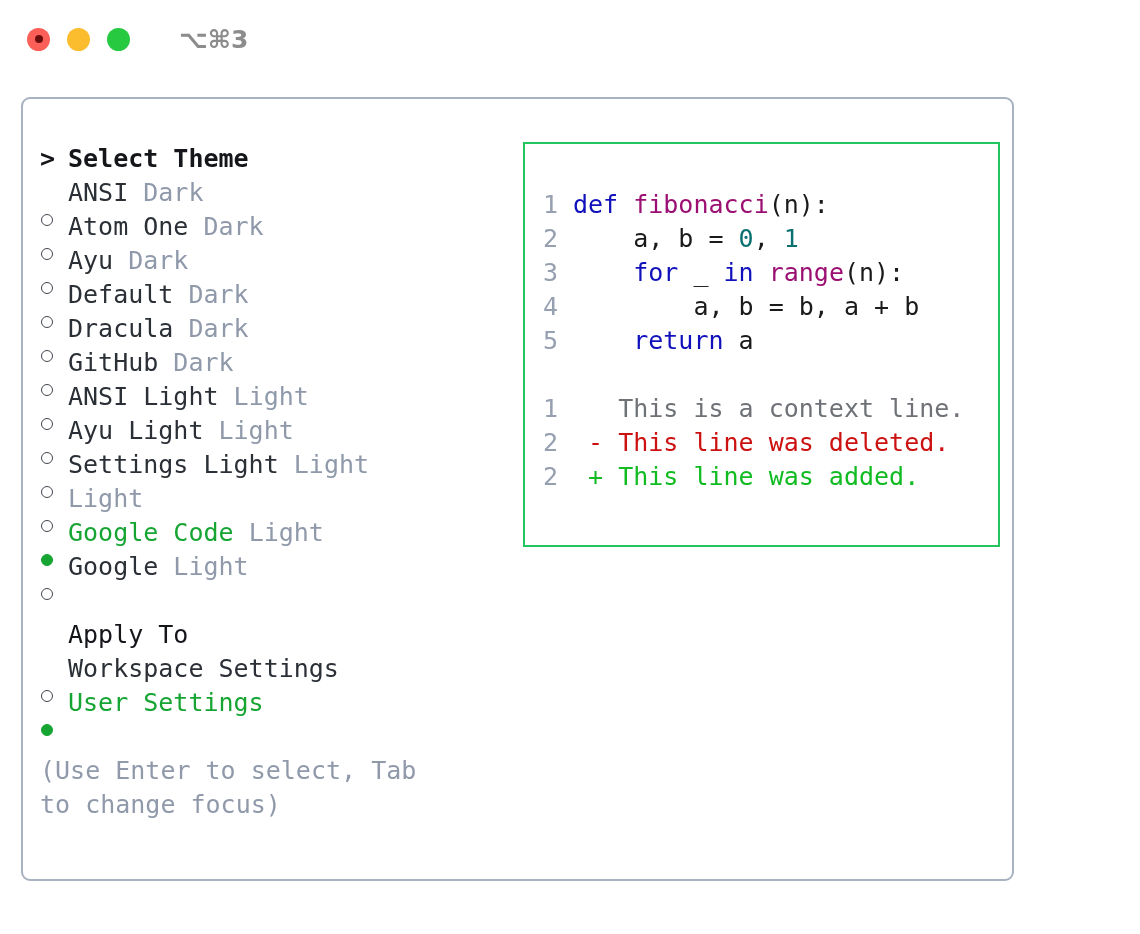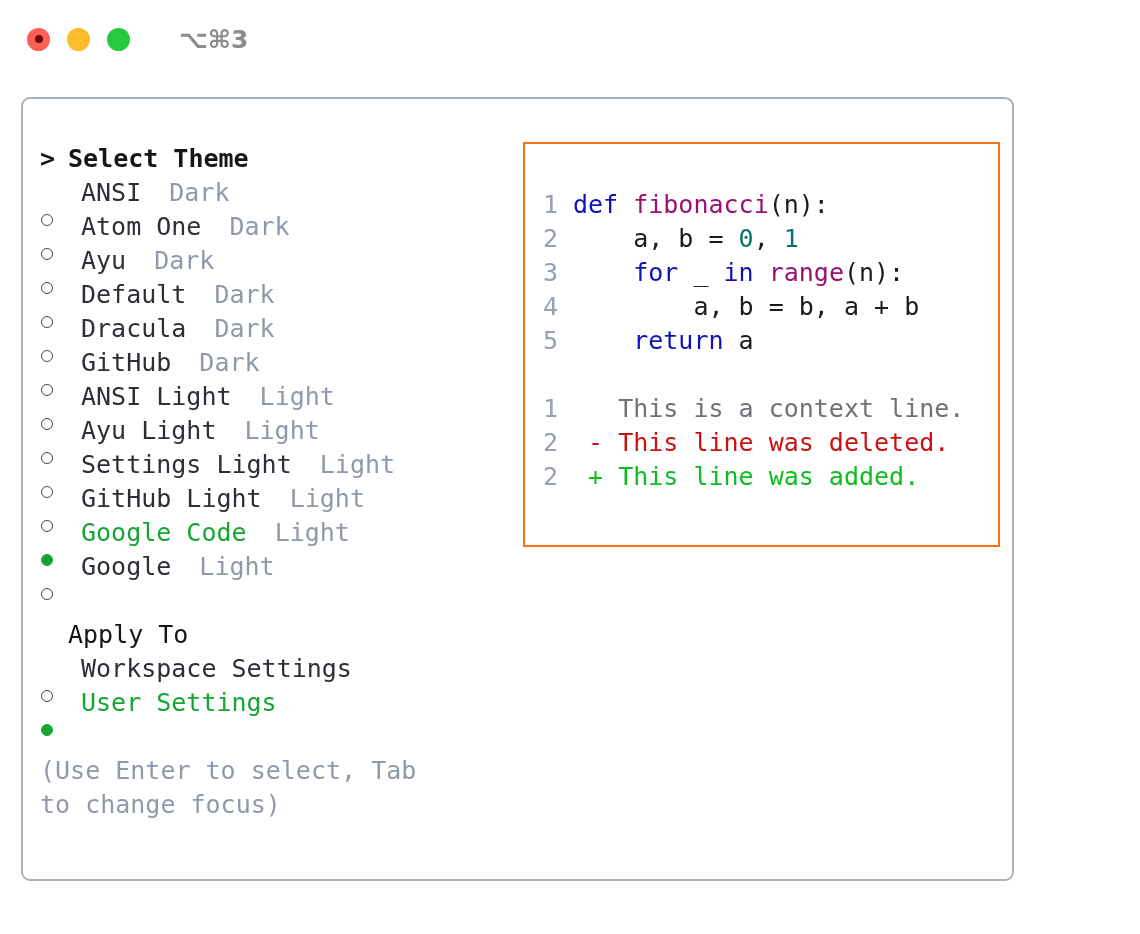--- a/index.html
+++ b/index.html
@@ -120,21 +120,20 @@
     font-weight: bold;
   }
 
   .opt-row {
     display: flex;
     align-items: baseline;
     line-height: 34px;
     font-size: 25px;
     color: #2b2f36;
     white-space: pre;
-    gap: 13px;
   }
   .marker {
     display: inline-block;
     width: 28px;
     flex: 0 0 28px;
     font-size: 20px;
     line-height: 34px;
     position: relative;
   }
   .marker .dot {
@@ -187,21 +186,21 @@
   .preview-title {
     font-size: 25px;
     font-weight: bold;
     color: #14161a;
     line-height: 34px;
     margin-bottom: 23px;
   }
   .preview-box {
     width: 477px;
     height: 405px;
-    border: 2px solid #f97316;
+    border: 2px solid #22c55e;
     box-sizing: border-box;
     background: #ffffff;
     padding: 44px 0 0 18px;
   }
   .code-line {
     font-size: 25px;
     line-height: 34px;
     white-space: pre;
     color: #1a1a1a;
   }
@@ -250,21 +249,21 @@
           <div id="theme-list">
               <div class="opt-row"><span class="marker"><span class="dot hollow"></span></span><span class="opt-name">ANSI </span><span class="opt-tag">Dark</span></div>
               <div class="opt-row"><span class="marker"><span class="dot hollow"></span></span><span class="opt-name">Atom One </span><span class="opt-tag">Dark</span></div>
               <div class="opt-row"><span class="marker"><span class="dot hollow"></span></span><span class="opt-name">Ayu </span><span class="opt-tag">Dark</span></div>
               <div class="opt-row"><span class="marker"><span class="dot hollow"></span></span><span class="opt-name">Default </span><span class="opt-tag">Dark</span></div>
               <div class="opt-row"><span class="marker"><span class="dot hollow"></span></span><span class="opt-name">Dracula </span><span class="opt-tag">Dark</span></div>
               <div class="opt-row"><span class="marker"><span class="dot hollow"></span></span><span class="opt-name">GitHub </span><span class="opt-tag">Dark</span></div>
               <div class="opt-row"><span class="marker"><span class="dot hollow"></span></span><span class="opt-name">ANSI Light </span><span class="opt-tag">Light</span></div>
               <div class="opt-row"><span class="marker"><span class="dot hollow"></span></span><span class="opt-name">Ayu Light </span><span class="opt-tag">Light</span></div>
               <div class="opt-row"><span class="marker"><span class="dot hollow"></span></span><span class="opt-name">Settings Light </span><span class="opt-tag">Light</span></div>
-              <div class="opt-row"><span class="marker"><span class="dot hollow"></span></span><span class="opt-name">GitHub Light </span><span class="opt-tag">Light</span></div>
+              <div class="opt-row"><span class="marker"><span class="dot hollow"></span></span><span class="opt-tag">Light</span></div>
               <div class="opt-row selected"><span class="marker"><span class="dot filled"></span></span><span class="opt-name">Google Code </span><span class="opt-tag">Light</span></div>
               <div class="opt-row"><span class="marker"><span class="dot hollow"></span></span><span class="opt-name">Google </span><span class="opt-tag">Light</span></div>
             </div>
 
           <div class="spacer-row"></div>
 
           <div class="section-label">Apply To</div>
 
           <div id="apply-list">
               <div class="opt-row"><span class="marker"><span class="dot hollow"></span></span><span class="opt-name">Workspace Settings</span></div>

